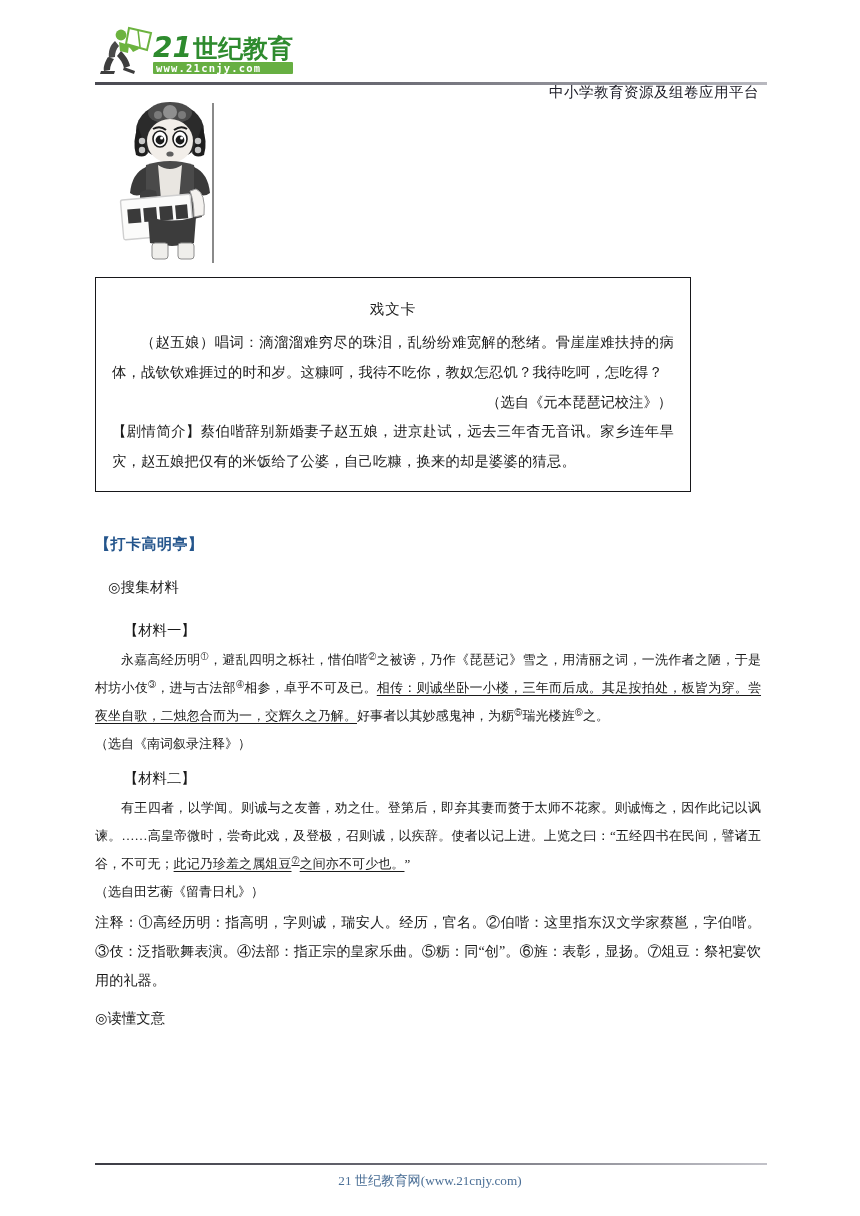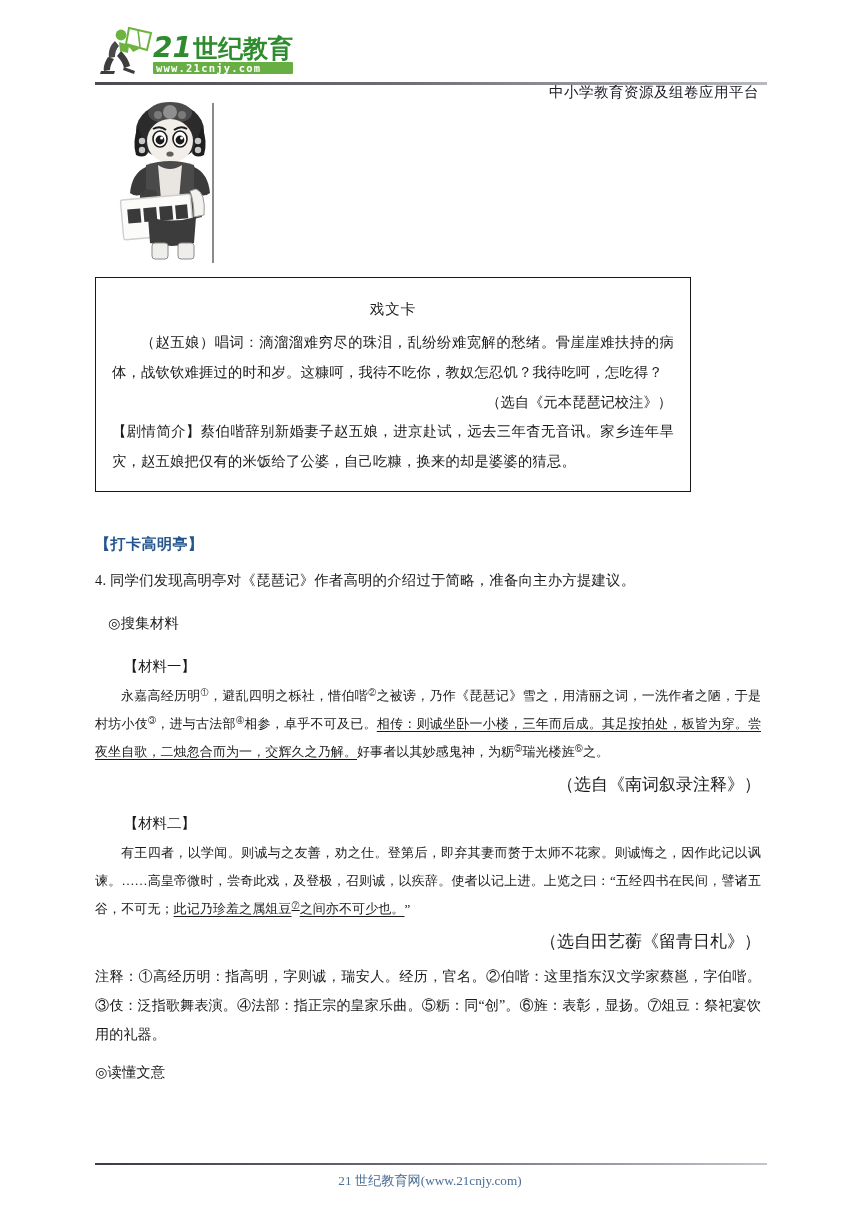--- a/index.html
+++ b/index.html
@@ -141,24 +141,24 @@
   .mat-body {
     font-size: 13px;
     line-height: 2.16;
     margin: 0;
     text-align: justify;
     text-indent: 2em;
     letter-spacing: 0.1px;
     width: 666px;
   }
   .mat-src {
-    font-size: 17px;
+    font-size: 13px;
     line-height: 2.2;
     margin: 0;
-    text-align: right;
+    text-align: left;
     padding-right: 6px;
   }
   .notes {
     font-size: 14.1px;
     line-height: 2.05;
     margin: 2px 0 0 0;
     text-align: justify;
     letter-spacing: 0.1px;
     width: 666px;
   }
@@ -289,21 +289,20 @@
     <div class="box-title">戏文卡</div>
     <p class="box-p">（赵五娘）唱词：滴溜溜难穷尽的珠泪，乱纷纷难宽解的愁绪。骨崖崖难扶持的病体，战钦钦难捱过的时和岁。这糠呵，我待不吃你，教奴怎忍饥？我待吃呵，怎吃得？</p>
     <p class="box-src">（选自《元本琵琶记校注》）</p>
     <p class="box-p noindent">【剧情简介】蔡伯喈辞别新婚妻子赵五娘，进京赴试，远去三年杳无音讯。家乡连年旱灾，赵五娘把仅有的米饭给了公婆，自己吃糠，换来的却是婆婆的猜忌。</p>
   </div>
 
   <div class="content">
 
     <p class="blue-head">【打卡高明亭】</p>
 
-    <p class="q-line">4. 同学们发现高明亭对《琵琶记》作者高明的介绍过于简略，准备向主办方提建议。</p>
 
     <p class="sub-line">◎搜集材料</p>
 
     <p class="mat-label">【材料一】</p>
 
     <p class="mat-body"><span>永嘉高经历明</span><sup>①</sup><span>，避乱四明之栎社，惜伯喈</span><sup>②</sup><span>之被谤，乃作《琵琶记》雪之，用清丽之词，一洗作者之陋，于是村坊小伎</span><sup>③</sup><span>，进与古法部</span><sup>④</sup><span>相参，卓乎不可及已。</span><span class="u">相传：则诚坐卧一小楼，三年而后成。其足按拍处，板皆为穿。尝夜坐自歌，二烛忽合而为一，交辉久之乃解。</span><span>好事者以其妙感鬼神，为</span><span>粝</span><sup>⑤</sup><span>瑞光楼旌</span><sup>⑥</sup><span>之。</span></p>
 
     <p class="mat-src">（选自《南词叙录注释》）</p>
 
     <p class="mat-label">【材料二】</p>

